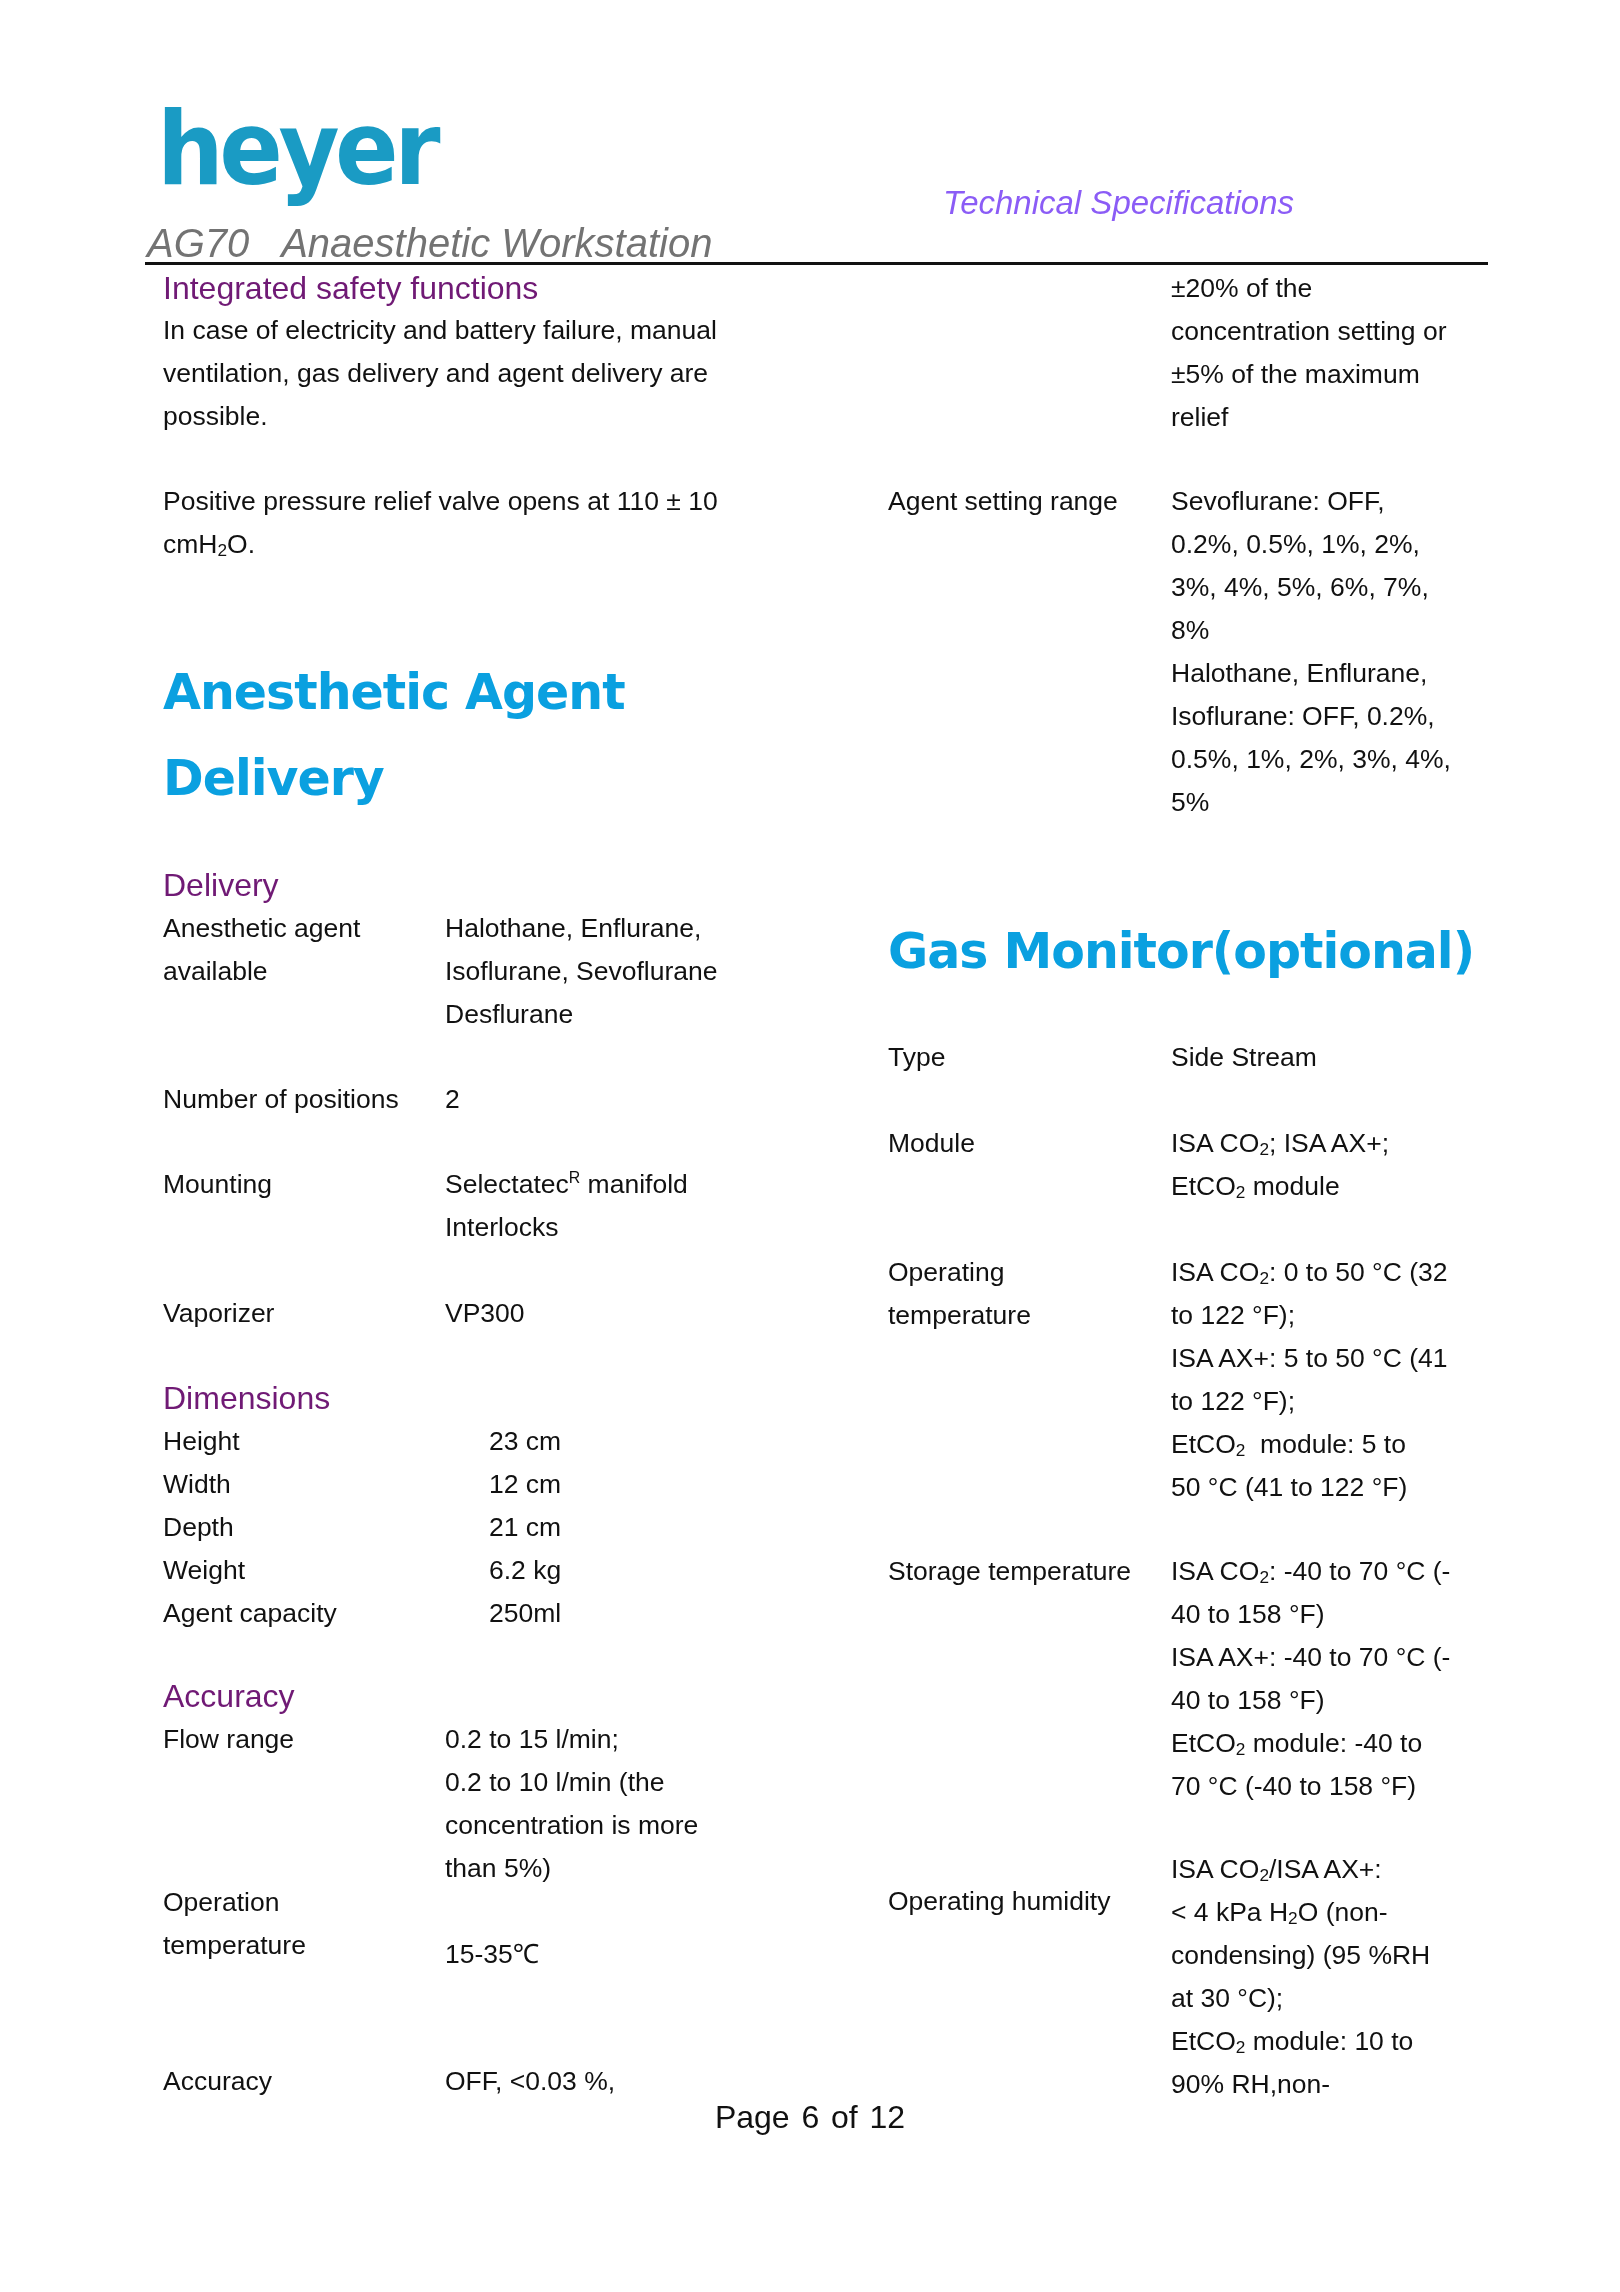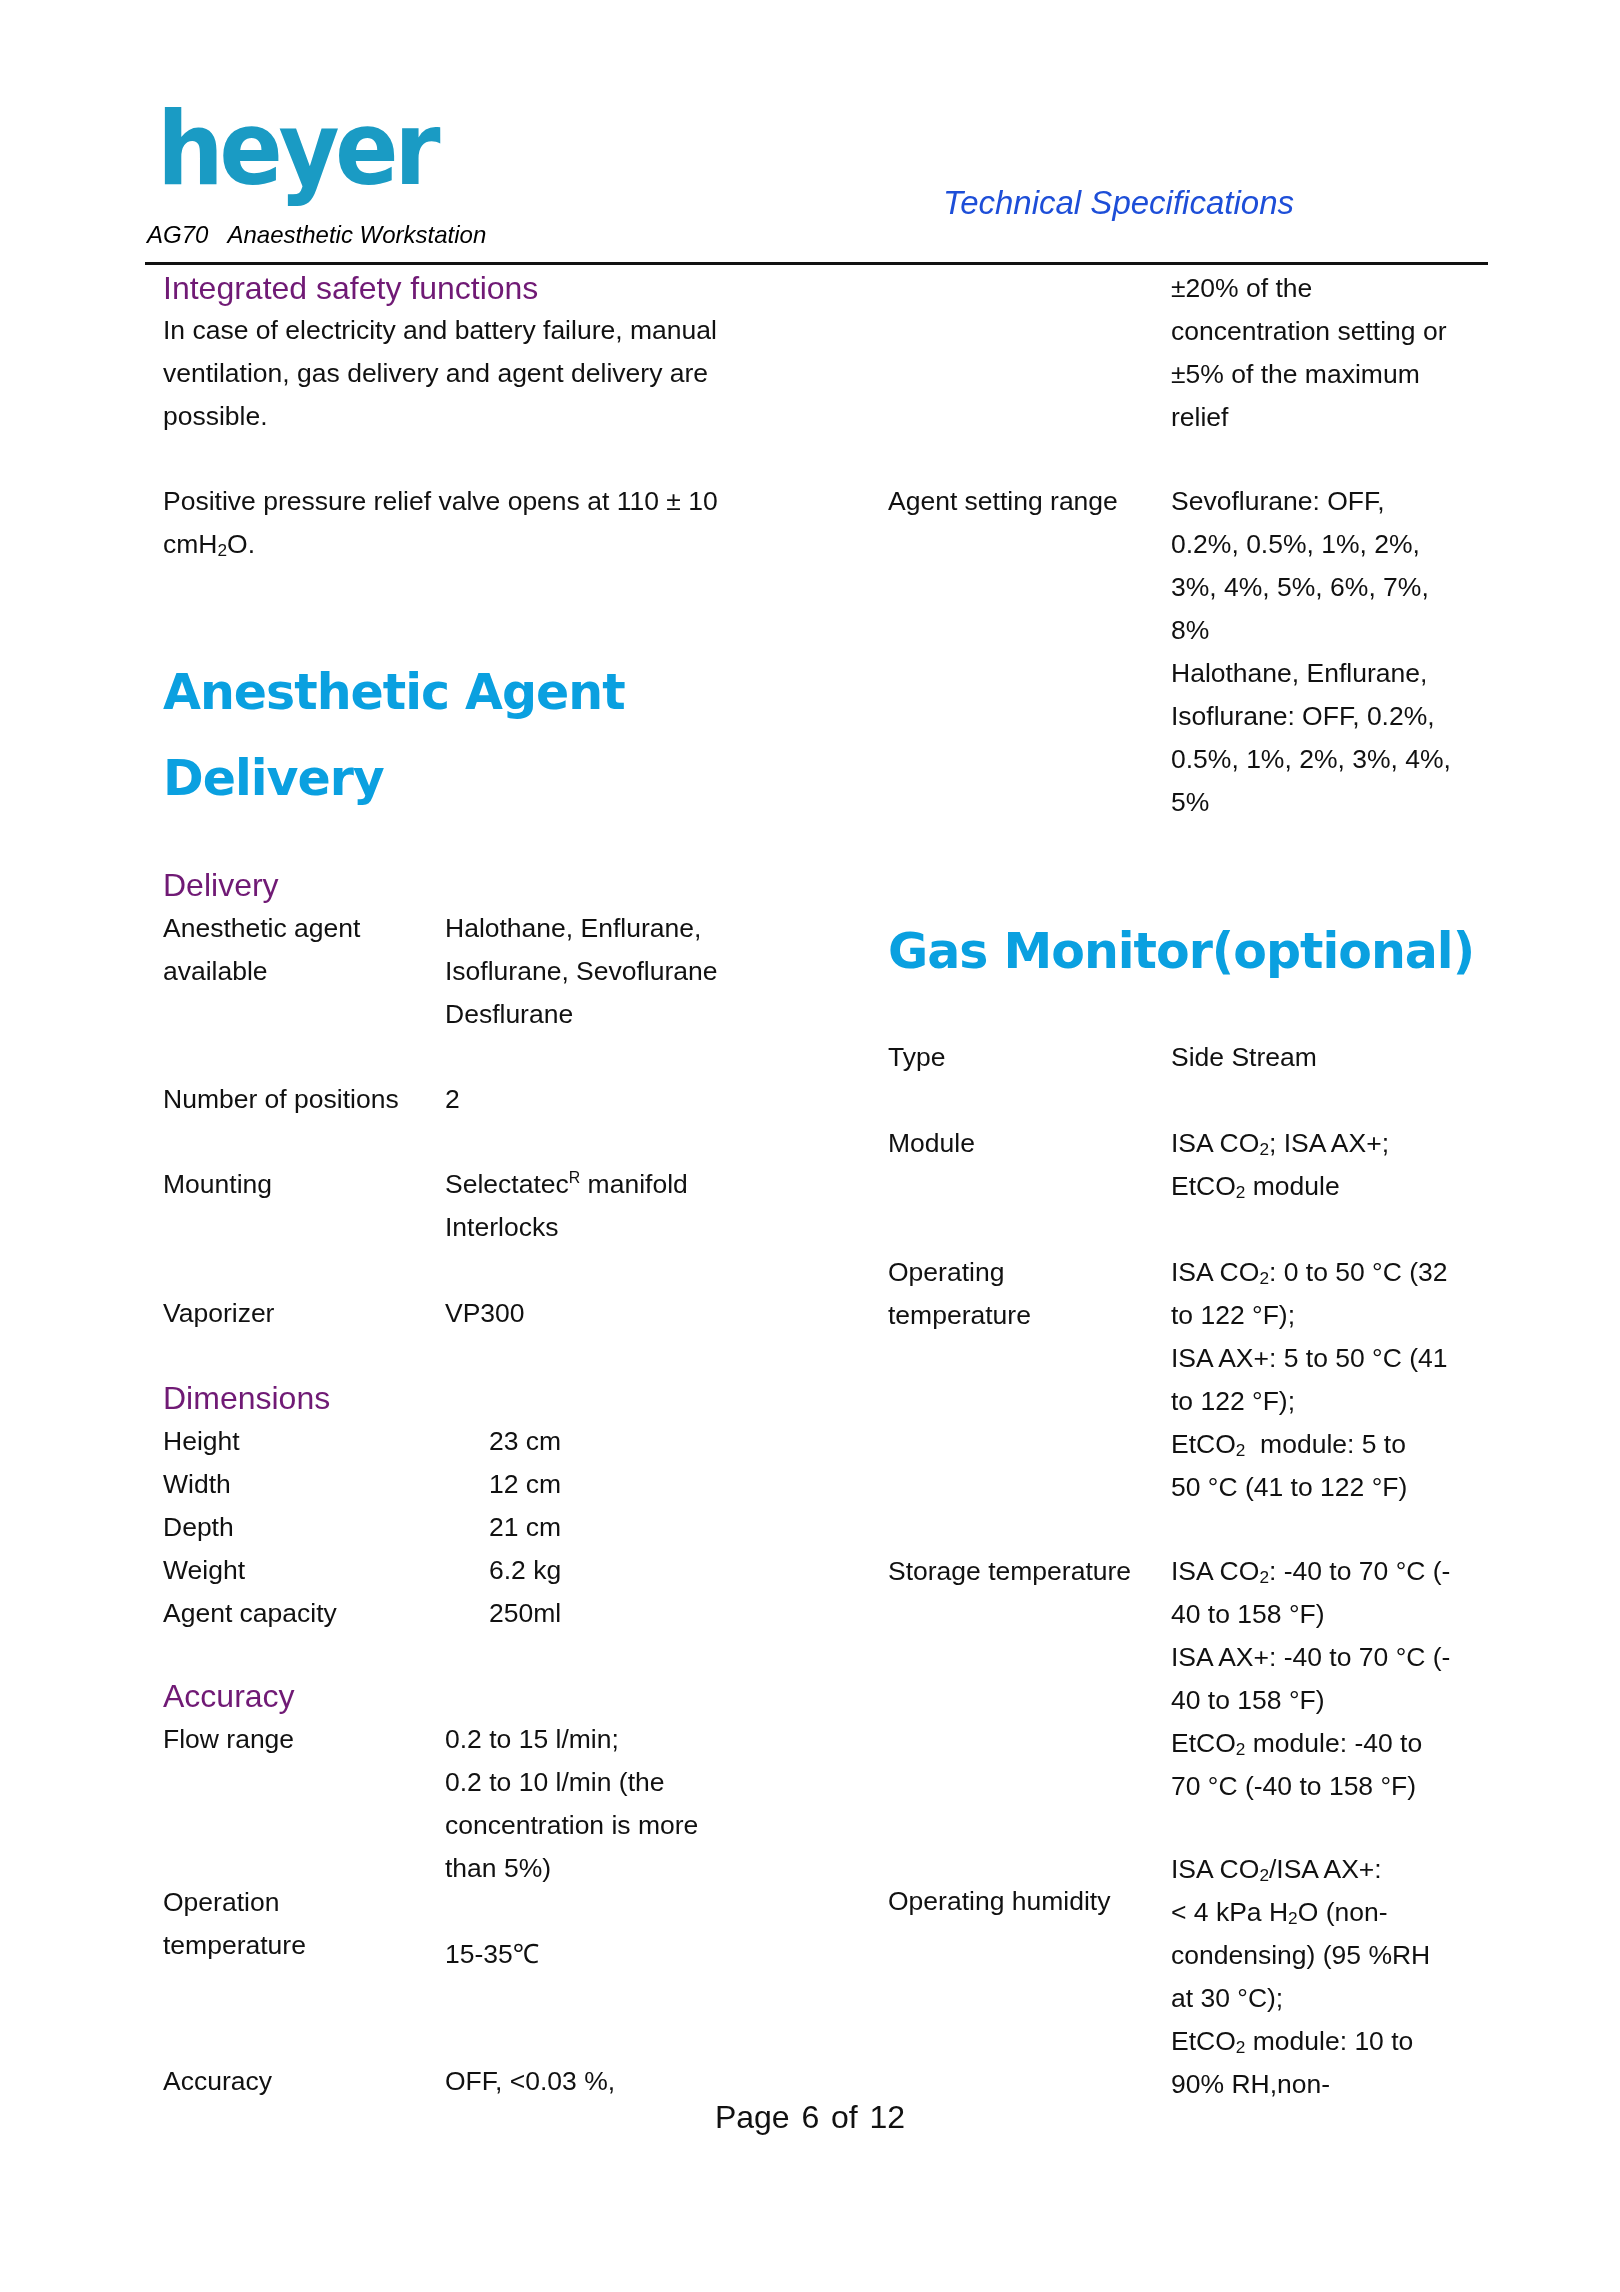--- a/index.html
+++ b/index.html
@@ -1,22 +1,22 @@
 <!DOCTYPE html>
 <html><head>
 <meta charset="utf-8">
 <style>
   html, body { margin:0; padding:0; background:#ffffff; }
   body { width:1620px; height:2293px; position:relative; overflow:hidden;
          font-family:"Liberation Sans", sans-serif; color:#111; }
   .abs { position:absolute; }
   .logo { left:157px; top:98px; font-family:"DejaVu Sans", sans-serif; font-weight:bold;
           font-size:102px; color:#1a9bc4; letter-spacing:-4.9px; line-height:1; transform:scaleX(0.92); transform-origin:left top; }
-  .model { left:147px; top:221px; font-size:24px; font-style:italic; color:#000000; white-space:pre; }
-  .doc-title { left:943px; top:184px; font-size:33px; font-style:italic; color:#1d4ed8; }
+  .model { left:147px; top:221px; font-size:40px; font-style:italic; color:#737373; white-space:pre; }
+  .doc-title { left:943px; top:184px; font-size:33px; font-style:italic; color:#8b5cf6; }
   .rule { left:145px; top:262px; width:1343px; height:2.9px; background:#111; }
   .t { font-size:26.5px; line-height:43px; white-space:nowrap; }
   .sub { font-size:32px; color:#701a75; line-height:43px; white-space:nowrap; }
   .big { font-family:"DejaVu Sans", sans-serif; font-weight:bold; font-size:49px; color:#0aa0e0; line-height:86px; white-space:nowrap; letter-spacing:-1px; }
   sub.s { font-size:0.65em; vertical-align:-0.15em; line-height:0; }
   sup.r { font-size:0.6em; vertical-align:0.6em; line-height:0; }
   .footer { left:0; width:1620px; top:2099px; text-align:center; font-size:32px; }
   .footer span { margin:0 5.9px; }
 </style>
 </head>

